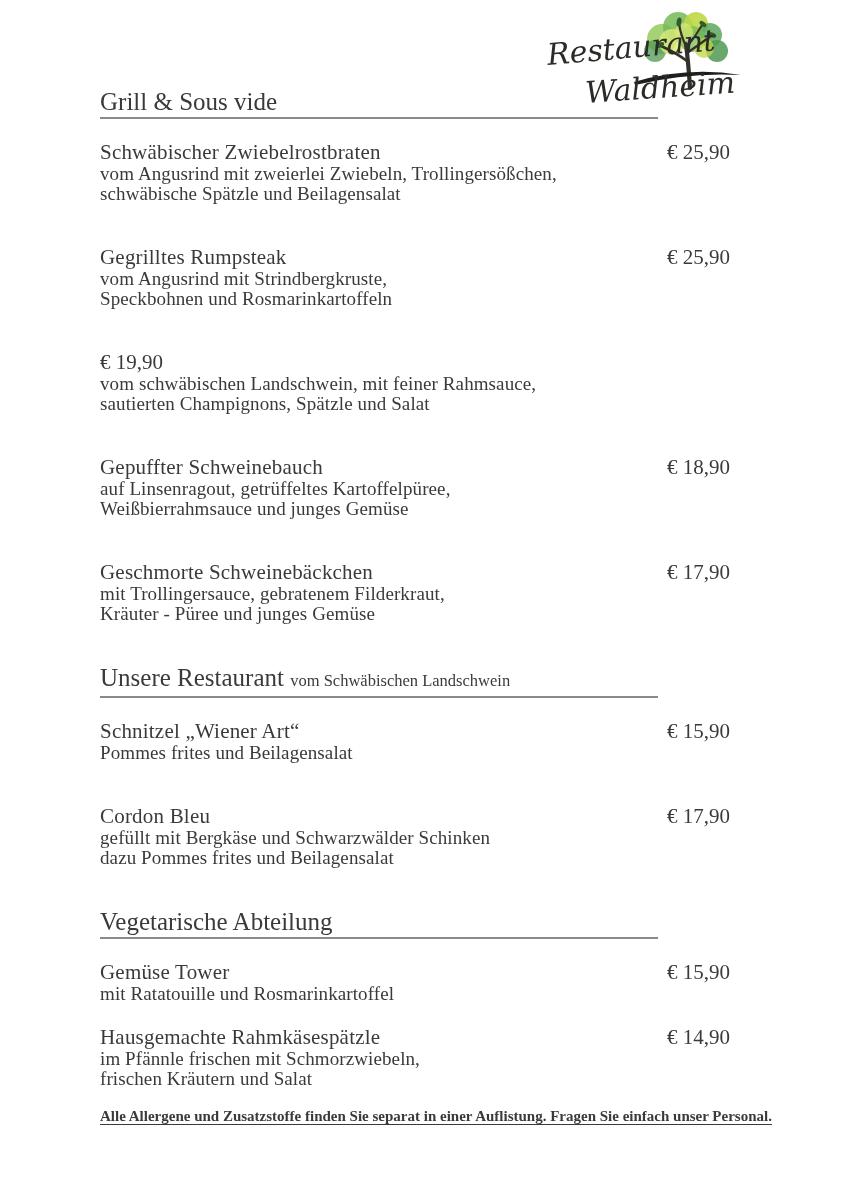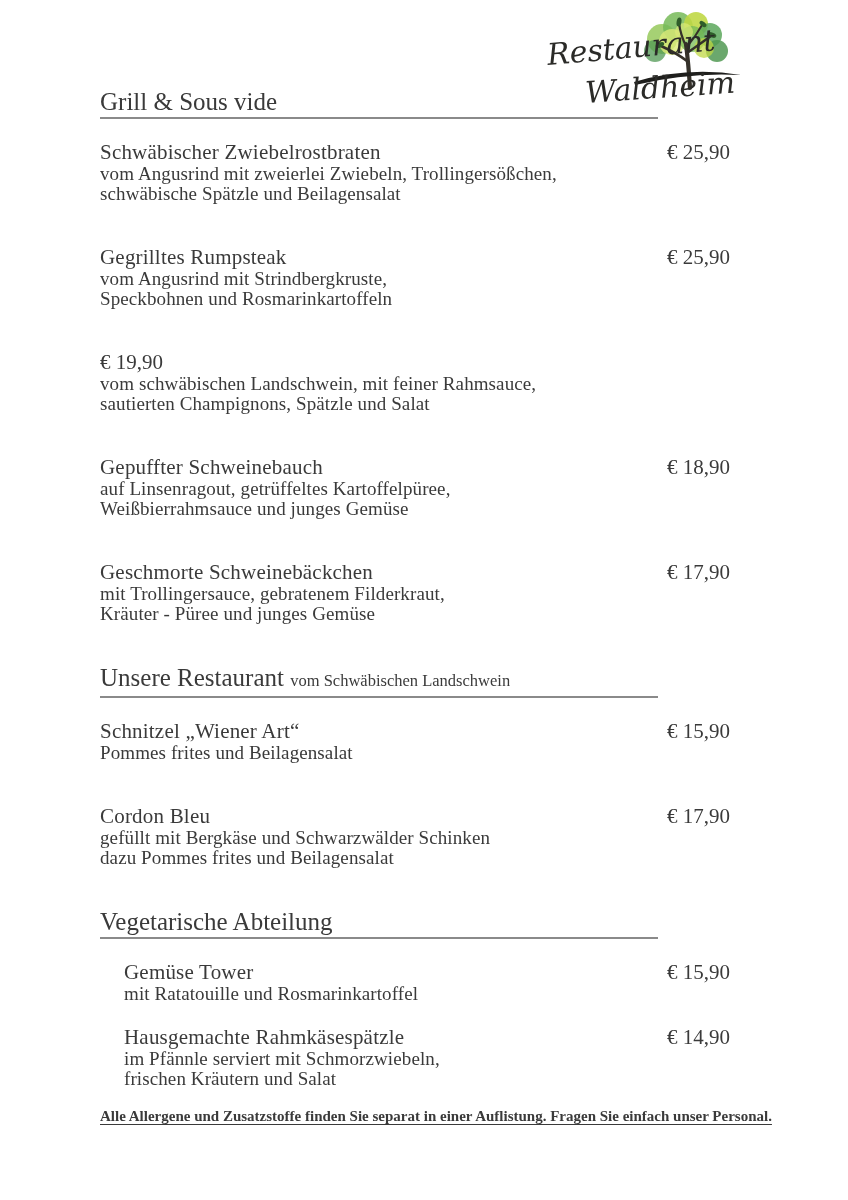--- a/index.html
+++ b/index.html
@@ -28,21 +28,21 @@
   .menu-item:last-child{margin-bottom:0;}
   .menu-item .row{
     display:flex;justify-content:space-between;align-items:flex-start;
     font-size:21px;line-height:24px;
   }
   .menu-item .dish-name{letter-spacing:0.2px;}
   .menu-item .dish-price{white-space:nowrap;}
   .menu-item .desc-line{font-size:19px;line-height:20px;letter-spacing:0.1px;}
   .section{margin-top:40px;}
   .section:first-child{margin-top:0;}
-  .section-veg .menu-item{margin-bottom:18px;margin-left:24px;}
+  .section-veg .menu-item{margin-bottom:18px;}
   .footer-note{
     margin-top:16px;
     font-size:15px;line-height:18px;
     text-decoration:underline;
     text-underline-offset:3px;
     white-space:nowrap;
     font-weight:bold;
   }
 </style>
 </head>
@@ -167,21 +167,21 @@
           <span class="dish-price">€ 15,90</span>
         </div>
         <div class="desc-line">mit Ratatouille und Rosmarinkartoffel</div>
       </div>
 
       <div class="menu-item">
         <div class="row">
           <span class="dish-name">Hausgemachte Rahmkäsespätzle</span>
           <span class="dish-price">€ 14,90</span>
         </div>
-        <div class="desc-line">im Pfännle serviert mit Schmorzwiebeln,</div>
+        <div class="desc-line">im Pfännle frischen mit Schmorzwiebeln,</div>
         <div class="desc-line">frischen Kräutern und Salat</div>
       </div>
     </div>
 
     <div class="footer-note">Alle Allergene und Zusatzstoffe finden Sie separat in einer Auflistung. Fragen Sie einfach unser Personal.</div>
 
   </div>
 </div>
 
 </body></html>

